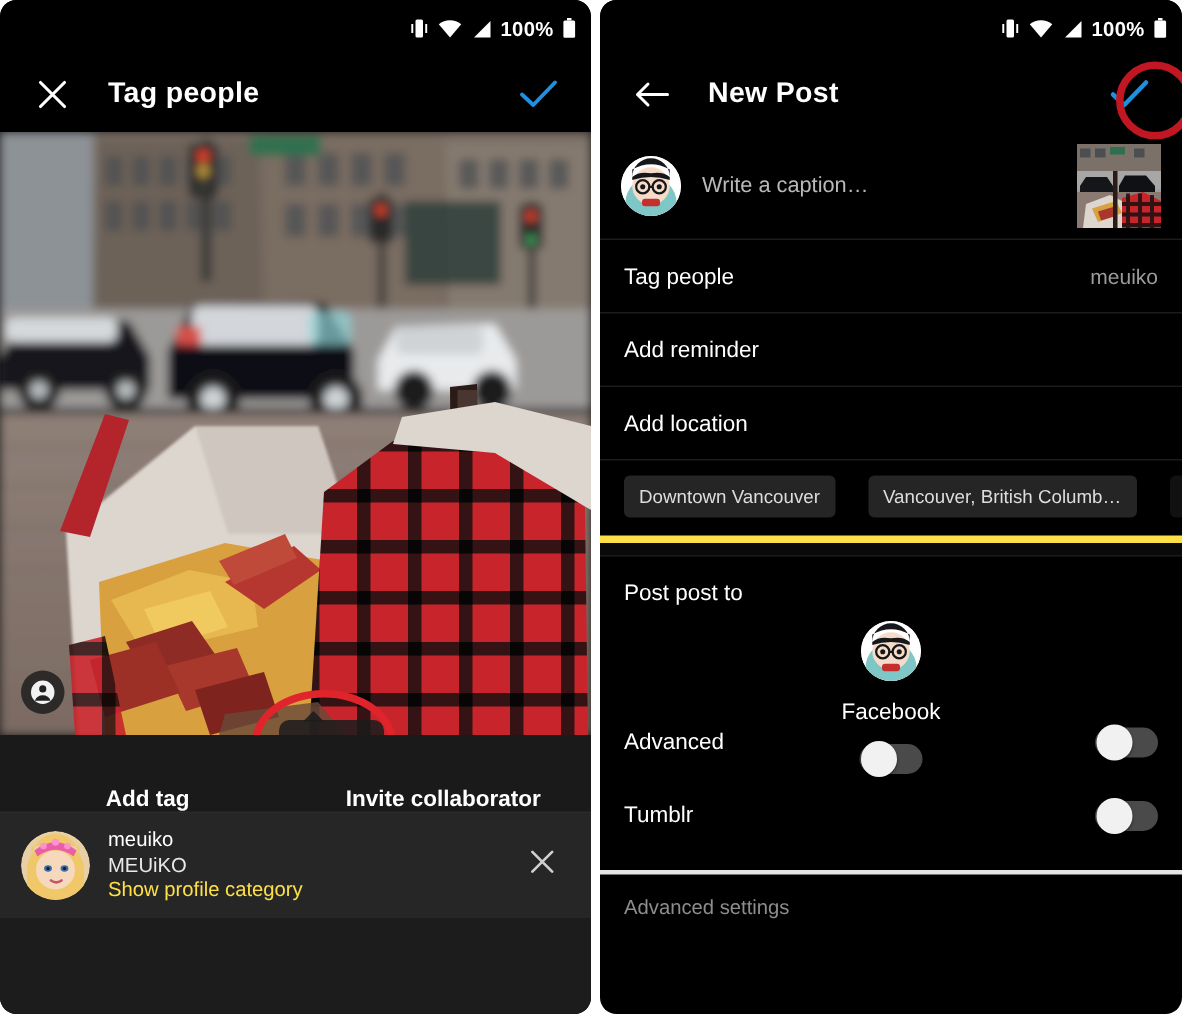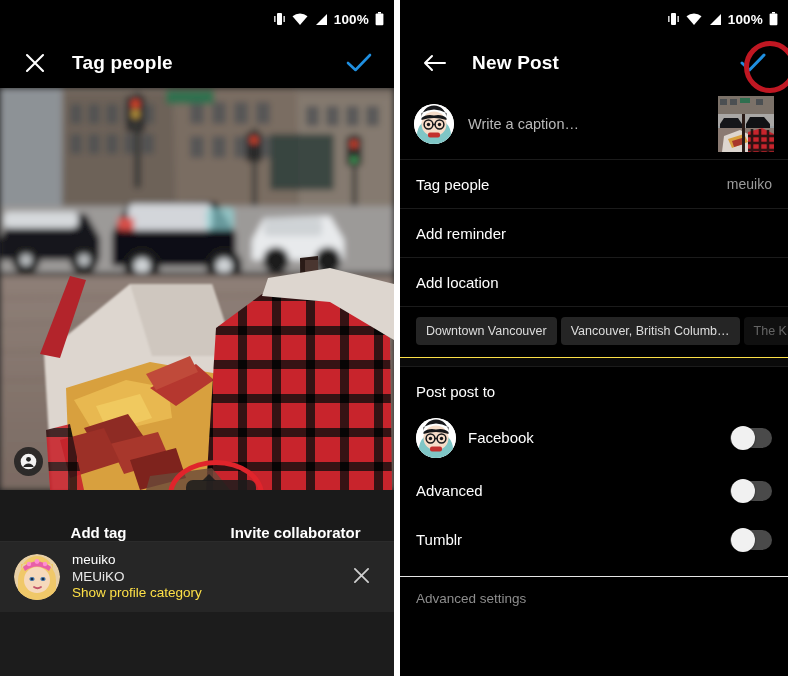--- a/index.html
+++ b/index.html
@@ -5,21 +5,21 @@
   * { box-sizing: border-box; margin: 0; padding: 0; }
   html, body {
     width: 788px; height: 676px;
     background: #ffffff;
     font-family: "Liberation Sans", sans-serif;
     overflow: hidden;
   }
   .screen { position: relative; width: 788px; height: 676px; display: flex; background:#ffffff; }
 
   
-  .panel { position: relative; background: #000000; height: 676px; overflow: hidden; }
+  .panel { position: relative; background: #000000; height: 676px; overflow: hidden; border-radius: 11px; }
   .panel-left  { width: 394px; }
   .gap { width: 6px; height: 676px; background: #ffffff; }
   .panel-right { width: 388px; }
 
   .statusbar {
     height: 38px; display: flex; align-items: center; justify-content: flex-end;
     padding-right: 10px; background: #000;
   }
   .sb-icons { display: flex; align-items: center; gap: 6px; }
   .sb-icons svg { display: block; }
@@ -81,43 +81,43 @@
   .caption-ph { flex:1; color:#b9b9b9; font-size: 14.5px; }
   .thumb { width: 56px; height: 56px; overflow:hidden; flex:none; }
 
   .row {
     height: 49px; display:flex; align-items:center; padding: 0 16px;
     border-bottom: 1px solid #1b1b1b; color:#fff; font-size: 15px;
   }
   .row .label { flex: 1; }
   .row .value { color:#9b9b9b; font-size: 14px; }
 
-  .chips { display:flex; gap: 4px; padding: 10px 16px 12px; border-bottom: 1px solid #fde047; }
+  .chips { display:flex; gap: 22px; padding: 10px 16px 12px; border-bottom: 5px solid #fde047; }
   .chip {
     background:#252525; color:#ddd; font-size: 12.5px; border-radius: 4px;
     padding: 7px 10px; white-space: nowrap; flex:none;
   }
   .chip.faded { opacity:.45; }
 
   .section-gap { height: 9px; background:#0a0a0a; border-bottom: 1px solid #1b1b1b; }
   .section-title { padding: 16px 16px 10px; color:#fff; font-size: 15px; }
 
   .toggle { width: 42px; height: 20px; border-radius: 10px; background:#4a4a4a; position:relative; flex:none; }
   .toggle .knob { position:absolute; left: 1px; top: -2px; width: 24px; height: 24px; border-radius:50%;
                   background:#f1f1f1; box-shadow: 0 1px 2px rgba(0,0,0,.5); }
   .toggle.big { width: 46px; height: 22px; border-radius: 11px; background:#5a5a5a; }
   .toggle.big .knob { width: 26px; height: 26px; top:-2px; }
 
   .social-row { height: 49px; display:flex; align-items:center; padding: 0 16px; gap: 12px; }
-  .social-row.tall { height: 56px; }
+  .social-row.tall { height: 56px; flex-direction: column; }
   .social-text { flex:1; line-height:1.2; }
   .social-name { color:#fff; font-size: 15px; }
   .social-sub { color:#a9a9a9; font-size: 13px; }
 
-  .adv { border-top: 1px solid #e5e5e5; padding: 14px 16px; color:#8d8d8d; font-size: 13.5px; }
+  .adv { border-top: 3px solid #e5e5e5; padding: 14px 16px; color:#8d8d8d; font-size: 13.5px; }
 
   .check-ring {
     position:absolute; right: -8px; top: 41px; width: 52px; height: 52px;
     border: 5px solid #c01722; border-radius: 50%;
   }
 </style>
 </head>
 <body>
 
 <div class="screen">

